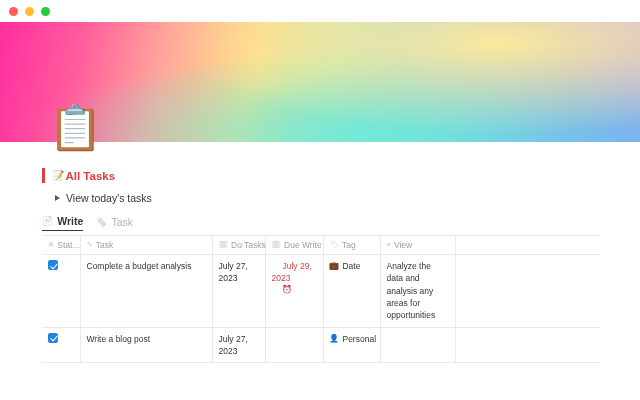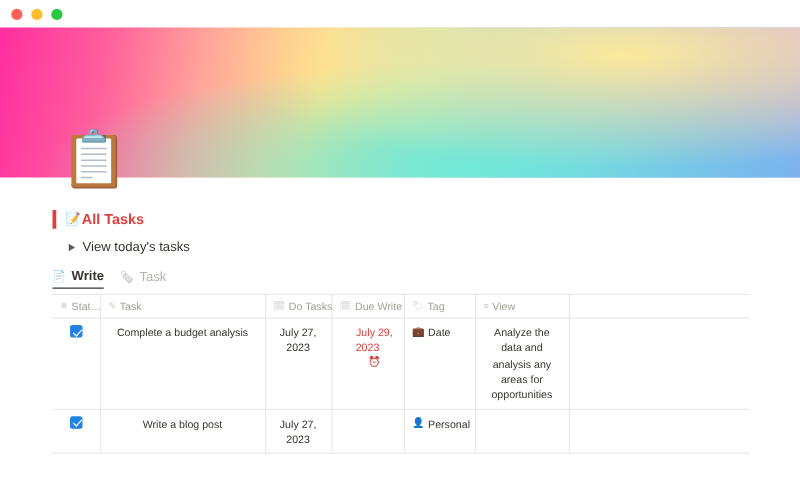--- a/index.html
+++ b/index.html
@@ -157,21 +157,20 @@
     padding-bottom: 4px;
   }
   .th-in { display: flex; align-items: center; gap: 3px; }
   .th-ico { font-size: 7.5px; line-height: 1; opacity: .55; filter: grayscale(1); }
 
   table.db td {
     font-size: 8.5px;
     color: #37352f;
     line-height: 1.45;
     height: 24px;
-    text-align: center;
   }
 
   .cb {
     width: 10px; height: 10px;
     border: 1px solid #b6b4ae;
     border-radius: 2px;
     background: #fff;
     display: inline-block;
     position: relative;
   }

